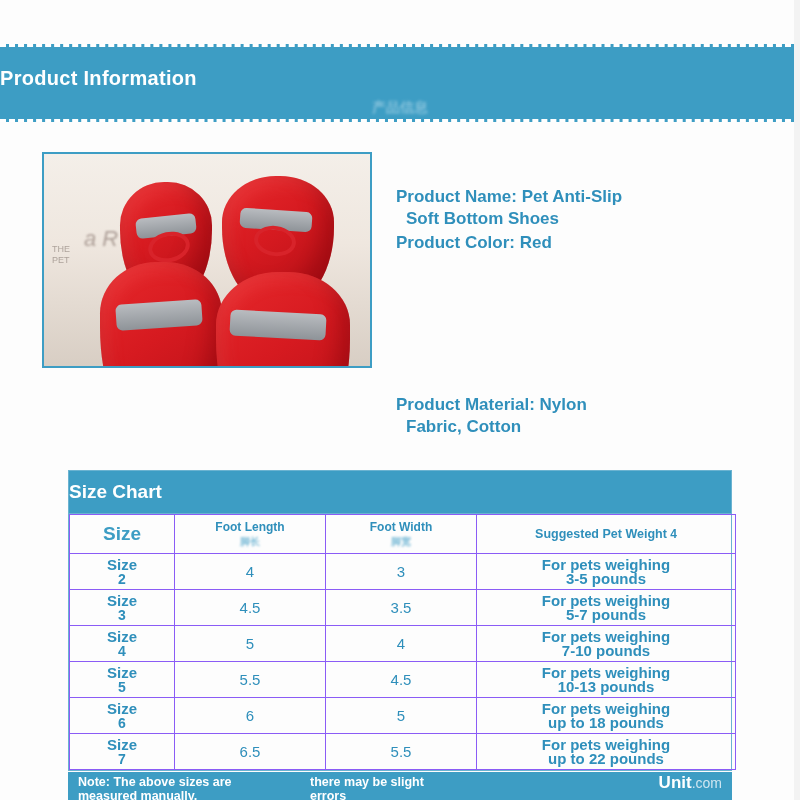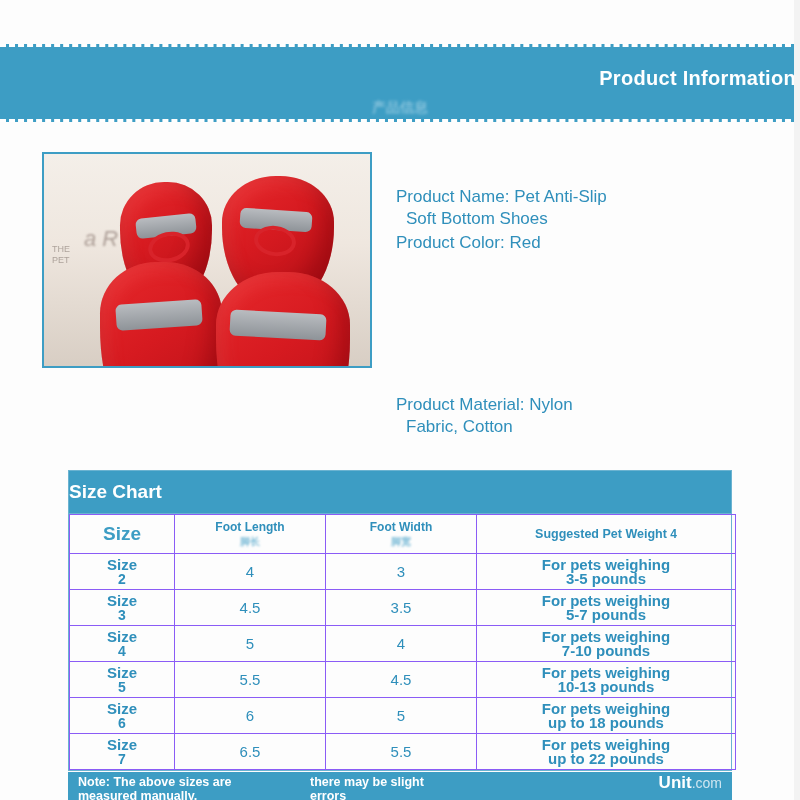--- a/index.html
+++ b/index.html
@@ -29,21 +29,21 @@
     height: 78px;
     background: #3d9dc4;
     border-top: 3px dashed #ffffff;
     border-bottom: 3px dashed #ffffff;
     box-sizing: border-box;
   }
   .header-title {
     position: absolute;
     left: 0; top: 20px;
     width: 796px;
-    text-align: right;
+    text-align: left;
     color: #ffffff;
     font-size: 20px;
     font-weight: bold;
     letter-spacing: .3px;
   }
   .header-sub {
     position: absolute;
     left: 0; top: 52px;
     width: 800px;
     text-align: center;
@@ -136,21 +136,21 @@
     line-height: 11px;
     filter: blur(.6px);
   }
 
   
   .info {
     position: absolute;
     left: 396px;
     color: #2f8fbb;
     font-size: 17px;
-    font-weight: normal;
+    font-weight: bold;
     line-height: 22px;
     width: 330px;
   }
   .info .indent { padding-left: 10px; display: block; }
   .info-name  { top: 186px; }
   .info-color { top: 232px; }
   .info-mat   { top: 394px; }
 
   
   .chart {

